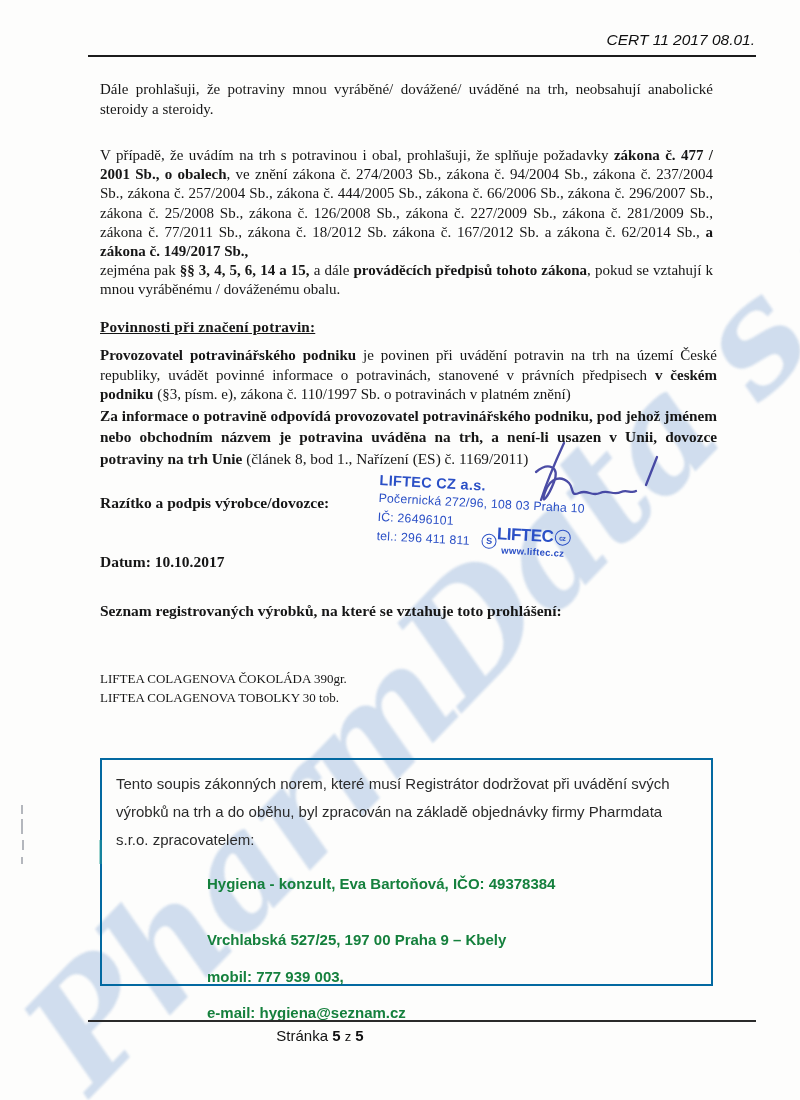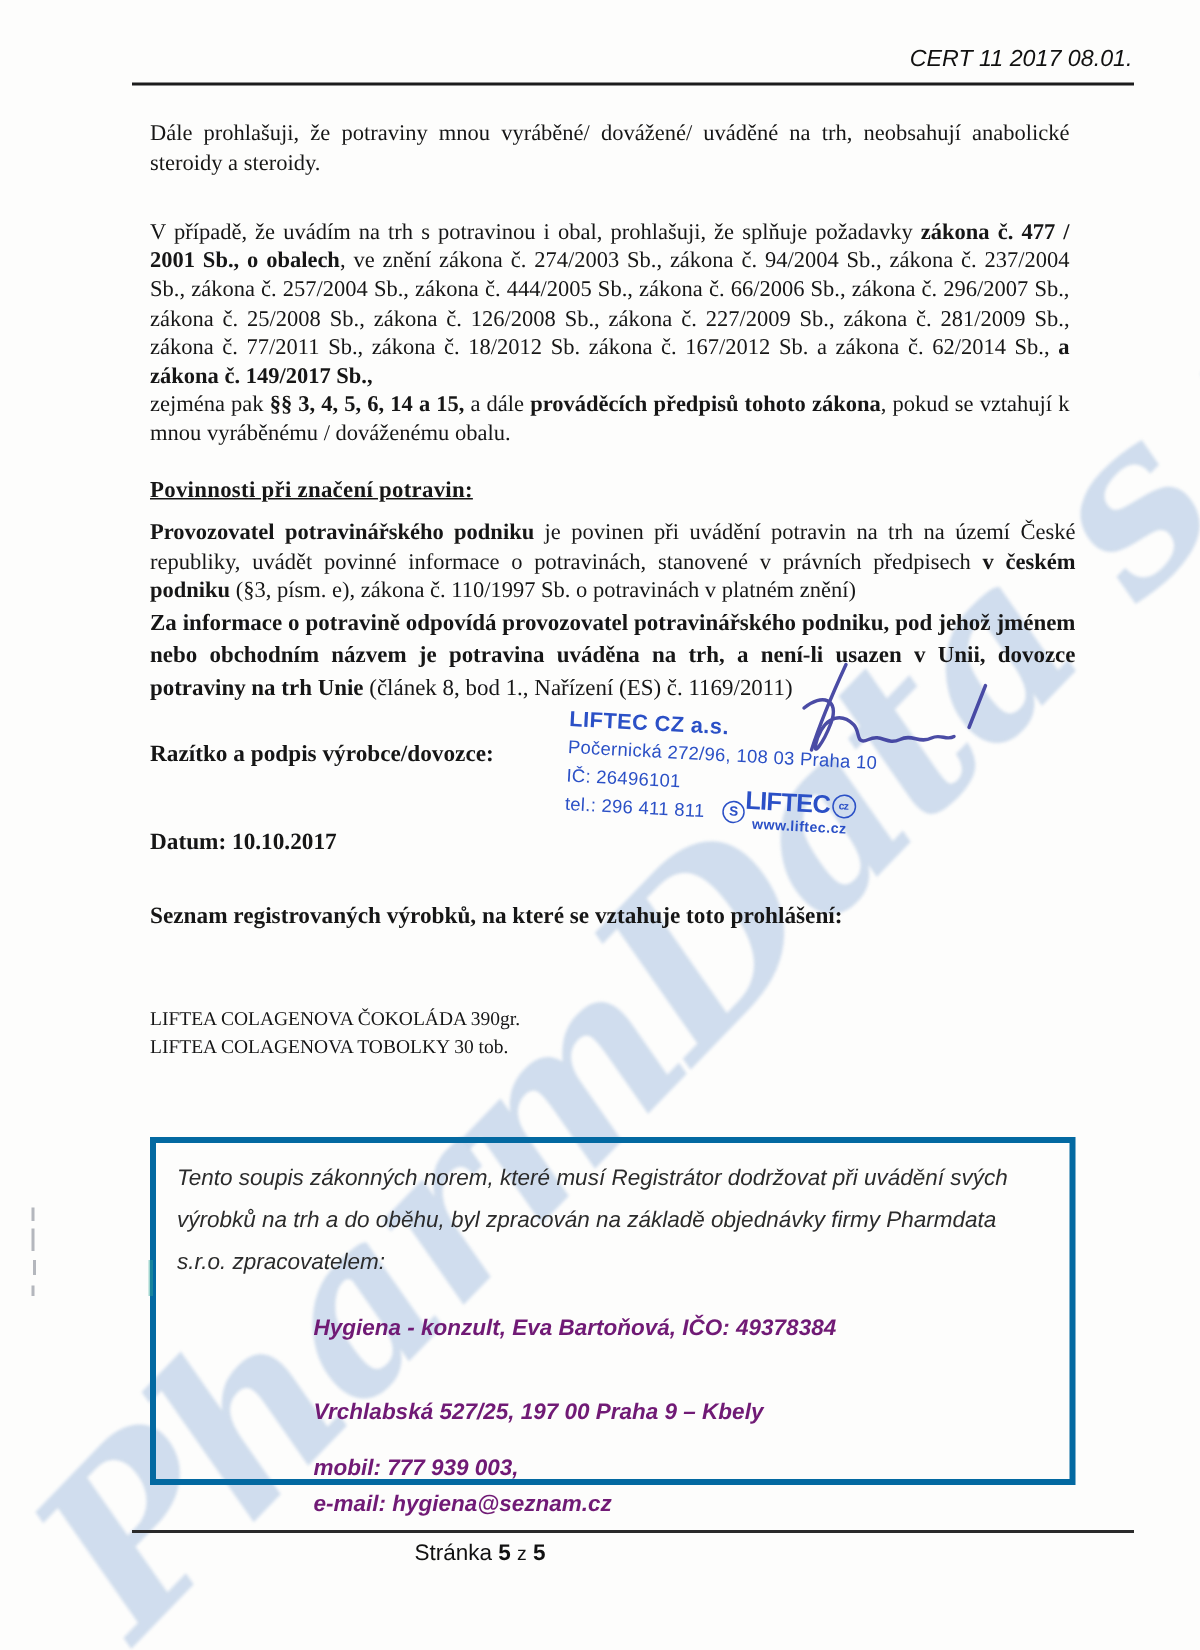--- a/index.html
+++ b/index.html
@@ -65,29 +65,29 @@
   .logo-cz{
     display:inline-flex;align-items:center;justify-content:center;
     width:14px;height:14px;border:1.6px solid #2b50c6;border-radius:50%;
     font-size:7px;font-weight:bold;margin-left:1px;
   }
   .logo-web{font-size:9.5px;font-weight:bold;letter-spacing:.3px;margin-top:0px;}
   .signature{position:absolute;left:518px;top:440px;z-index:2;}
   
   .note-box{
     position:absolute;left:100px;top:758px;width:609px;height:224px;
-    border:4px solid #0369a1;
-    font-family:"Liberation Sans",sans-serif;font-style:italic;color:#2b2b2b;
+    border:2px solid #0369a1;
+    font-family:"Liberation Sans",sans-serif;color:#2b2b2b;
   }
   .note-box .intro{margin:10px 14px 0 14px;font-size:15px;line-height:28px;font-weight:normal;}
-  .note-box .contact{margin:0 0 0 105px;font-size:15px;font-weight:bold;color:#701a75;}
+  .note-box .contact{margin:0 0 0 105px;font-size:15px;font-weight:bold;color:#15803d;}
   .note-box .c1{margin-top:21px;}
   .note-box .c2{margin-top:39px;}
   .note-box .c3{margin-top:20px;}
-  .note-box .c4{margin-top:7px;}
+  .note-box .c4{margin-top:19px;}
   
   .footer-text{
     position:absolute;left:235px;top:1027px;width:170px;text-align:center;
     font-family:"Liberation Sans",sans-serif;font-size:15px;color:#111;
   }
   .footer-text .num{font-weight:bold;}
   .footer-text .sep{font-size:13px;}
   
   .scan-mark{position:absolute;width:2px;background:#8d929b;opacity:.65;}
   .m1{left:21px;top:805px;height:9px;}

